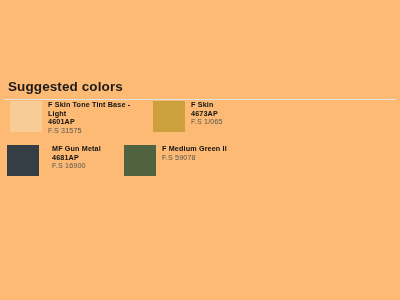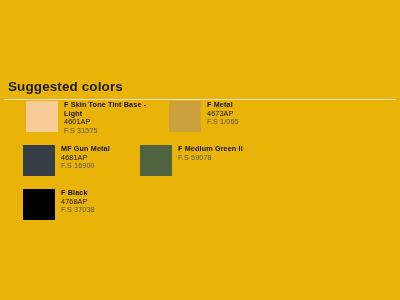--- a/index.html
+++ b/index.html
@@ -15,21 +15,21 @@
     color: #1a1a1a;
     -webkit-font-smoothing: none;
   }
 
   .page {
     position: absolute;
     left: 0;
     top: 0;
     width: 400px;
     height: 300px;
-    background: #eab308;
+    background: #fdba74;
   }
 
   
   .section {
     position: absolute;
     left: 0;
     top: 78px;
     width: 400px;
   }
 
@@ -50,32 +50,31 @@
   }
 
   
   .color-grid {
     position: absolute;
     left: 0;
     top: 101px;
     width: 318px;
     display: flex;
     flex-wrap: wrap;
-    padding-left: 16px;
   }
 
   .color-item {
     display: flex;
     align-items: flex-start;
     width: 143px;
     height: 44px;
     box-sizing: border-box;
     padding-left: 10px;
   }
-  .color-item.col3 { width: 114px; padding-left: 7px; }
+  .color-item.col3 { width: 114px; padding-left: 7px; gap: 7px; }
 
   .swatch {
     width: 32px;
     height: 31px;
     flex: 0 0 auto;
     margin-top: 0;
   }
 
   .color-info {
     margin-left: 6px;
@@ -87,21 +86,21 @@
     font-size: 7.2px;
     font-weight: bold;
     line-height: 8.6px;
     color: #111111;
     letter-spacing: 0.15px;
     max-width: 96px;
   }
 
   .color-code {
     font-size: 7.2px;
-    font-weight: normal;
+    font-weight: bold;
     line-height: 8.6px;
     color: #111111;
     letter-spacing: 0.15px;
   }
 
   .color-fs {
     font-size: 7.2px;
     font-weight: normal;
     line-height: 8.6px;
     color: #555555;
@@ -125,21 +124,21 @@
       <div class="color-info">
         <div class="color-name">F Skin Tone Tint Base - Light</div>
         <div class="color-code">4601AP</div>
         <div class="color-fs">F.S 31575</div>
       </div>
     </div>
 
     <div class="color-item">
       <div class="swatch" style="background: rgb(205, 160, 62);"></div>
       <div class="color-info">
-        <div class="color-name">F Metal</div>
+        <div class="color-name">F Skin</div>
         <div class="color-code">4673AP</div>
         <div class="color-fs">F.S 1/065</div>
       </div>
     </div>
 
     <div class="color-item col3">
       <div class="swatch" style="background: rgb(52, 62, 68);"></div>
       <div class="color-info">
         <div class="color-name">MF Gun Metal</div>
         <div class="color-code">4681AP</div>
@@ -149,23 +148,15 @@
 
 
     <div class="color-item">
       <div class="swatch" style="background: rgb(79, 99, 64);"></div>
       <div class="color-info">
         <div class="color-name">F Medium Green II</div>
         <div class="color-fs">F.S 59078</div>
       </div>
     </div>
 
-    <div class="color-item col3">
-      <div class="swatch" style="background: rgb(0, 0, 0);"></div>
-      <div class="color-info">
-        <div class="color-name">F Black</div>
-        <div class="color-code">4768AP</div>
-        <div class="color-fs">F.S 37038</div>
-      </div>
-    </div>
 
   </div>
 </div>
 
 </body></html>

